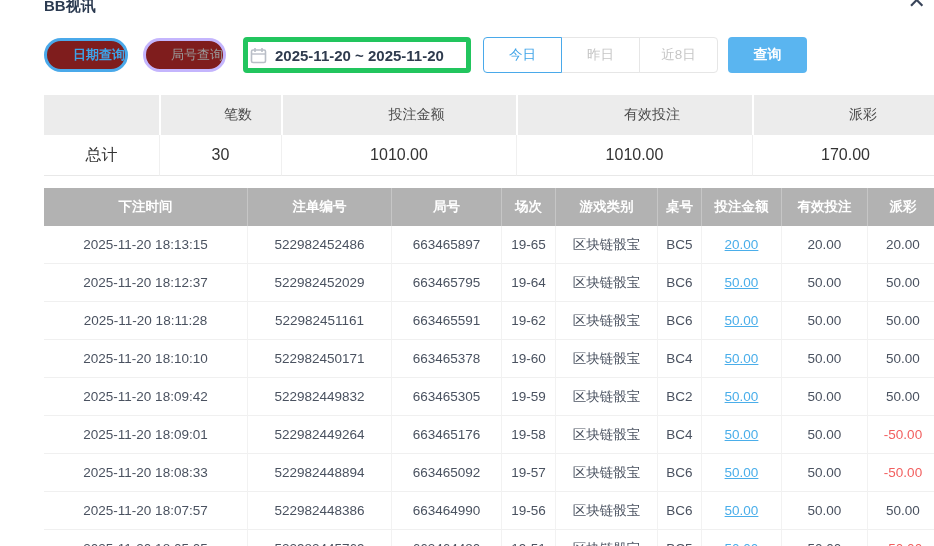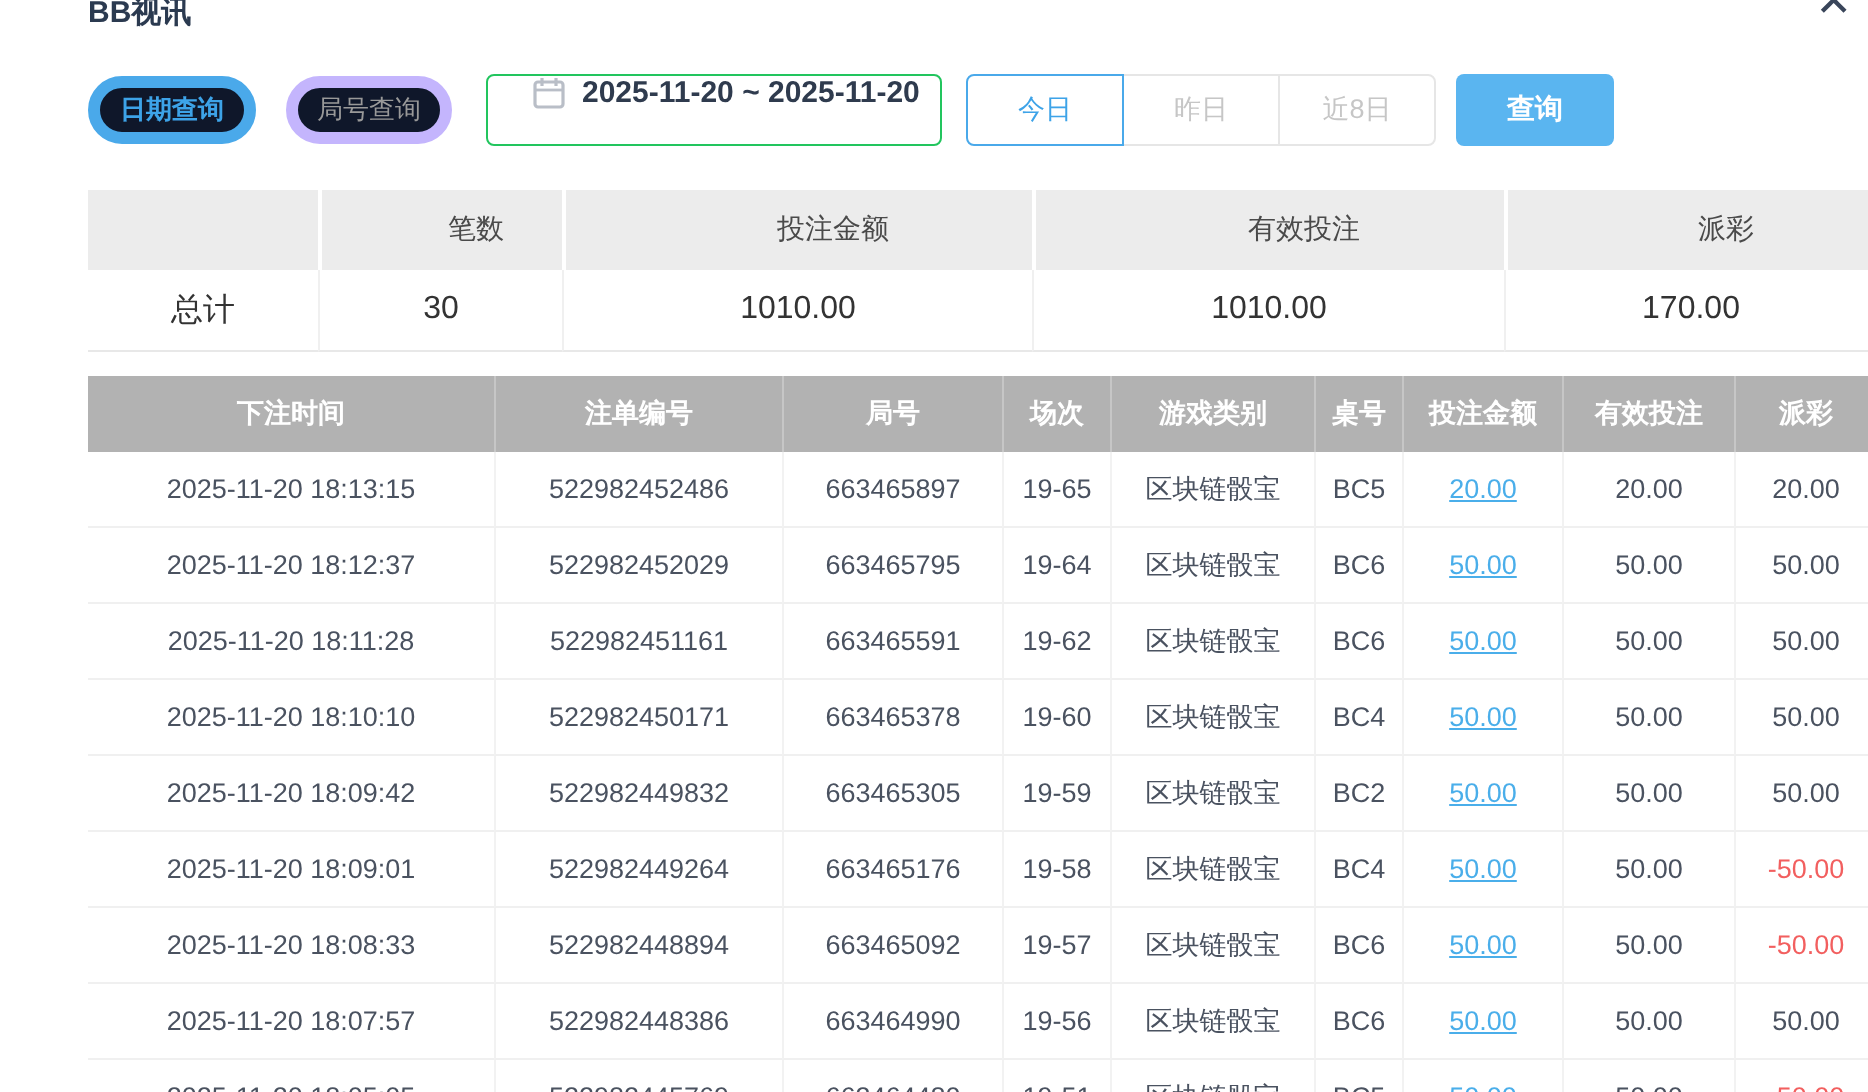--- a/index.html
+++ b/index.html
@@ -4,28 +4,28 @@
 <style>
   * { margin:0; padding:0; box-sizing:border-box; }
   html,body { width:934px; height:546px; background:#fff; overflow:hidden;
     font-family:"Liberation Sans","DejaVu Sans",sans-serif; }
   .page { position:relative; width:924px; height:546px; background:#fff; overflow:hidden;margin-left:24px; }
 
   .page-title { position:absolute; top:-3px; left:20px; font-size:15px; font-weight:bold; color:#2b3a50; }
   .close { position:absolute; top:-10px; right:22px; font-size:22px; color:#39455a; cursor:pointer; line-height:1; }
 
   .filter-bar { position:absolute; top:37px; left:20px; display:flex; align-items:center; }
-  .pill { height:34px; background:#0f172a; border:6px solid #c4b5fd; border-radius:17px;
-    font-size:13px; color:#999; cursor:pointer; font-family:inherit; }
+  .pill { height:34px; background:#7f1d1d; border:3px solid #c4b5fd; border-radius:17px;
+    font-size:13px; color:#999; cursor:pointer; font-family:inherit;text-align:right; }
   .pill.active { border-color:#4aa9ea; color:#3da3e8; font-weight:bold; }
   .pill-date { width:84px; margin-right:15px; }
   .pill-round { width:83px; margin-right:17px; }
 
-  .date-input { width:228px; height:36px; border:1px solid #22c55e; border-radius:4px;
-    display:flex; padding:0 22px; margin-right:12px; cursor:pointer; background:#fff; }
+  .date-input { width:228px; height:36px; border:5px solid #22c55e; border-radius:4px;
+    display:flex; align-items:center; padding:0 2px; margin-right:12px; cursor:pointer; background:#fff; }
   .date-input svg { margin-right:8px; flex:0 0 auto; }
   .date-text { font-size:15px; font-weight:bold; color:#2f3b4e; white-space:nowrap; }
 
   .seg { display:flex; }
   .seg-btn { width:79px; height:36px; background:#fff; border:1px solid #e6e6e6;
     font-size:13.5px; color:#c6c6c6; cursor:pointer; margin-left:-1px; font-family:inherit; }
   .seg-btn:first-child { margin-left:0; border-radius:4px 0 0 4px; }
   .seg-btn:last-child { border-radius:0 4px 4px 0; }
   .seg-btn.active { border-color:#4aa9ea; color:#3da3e8; position:relative; z-index:2; border-radius:4px 0 0 4px; }
 

